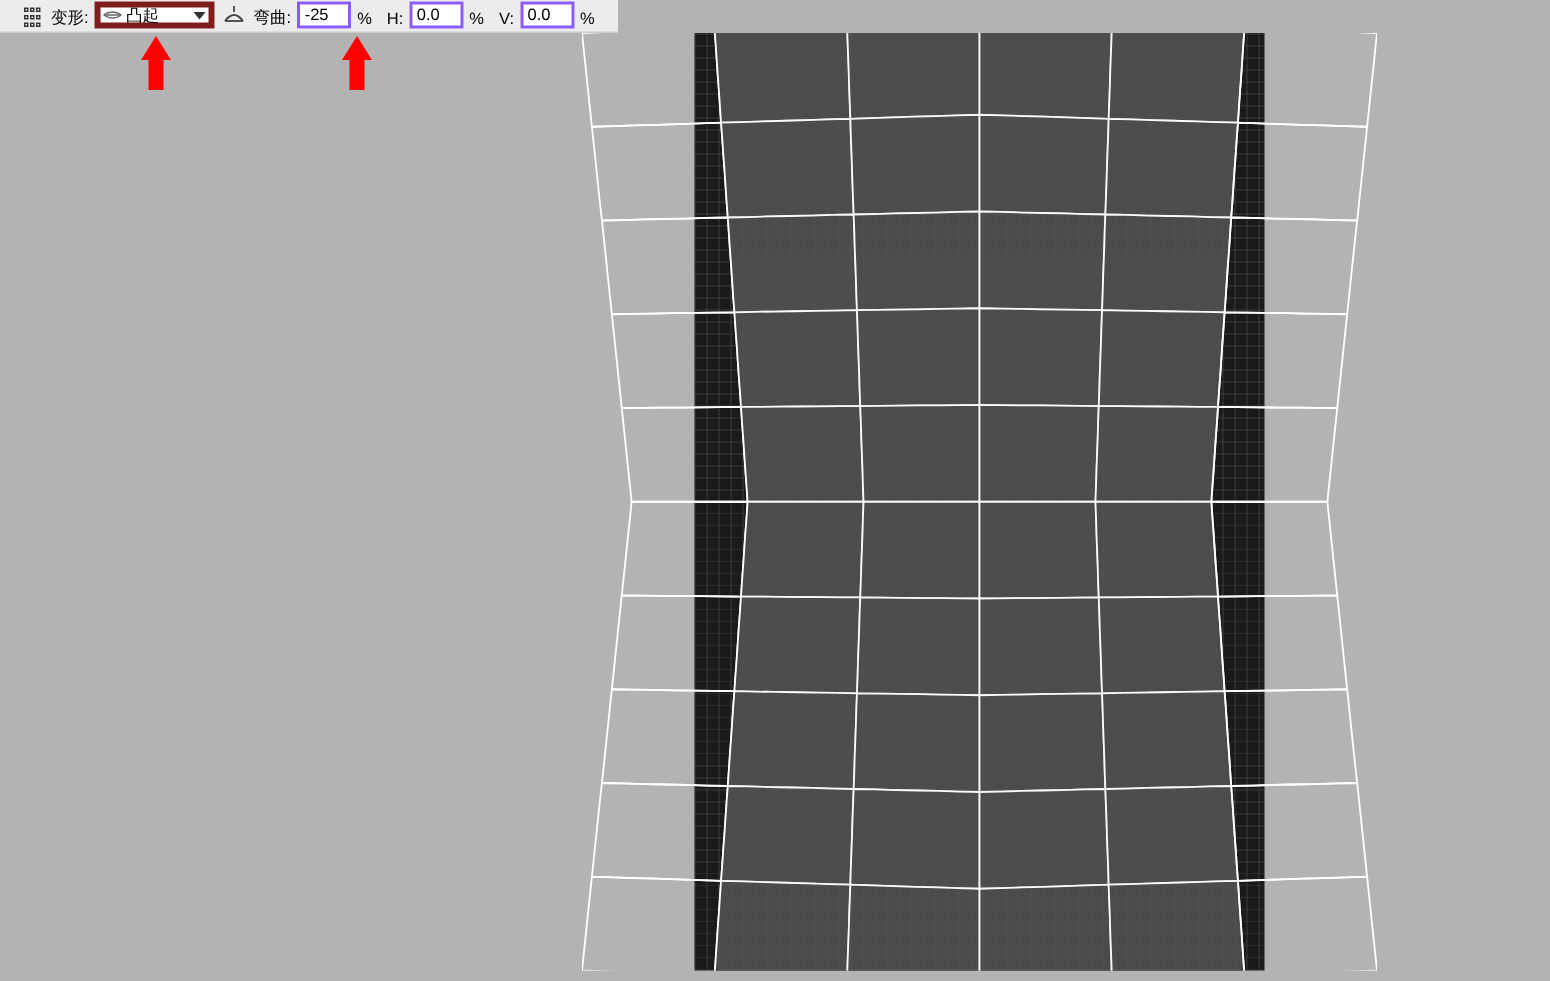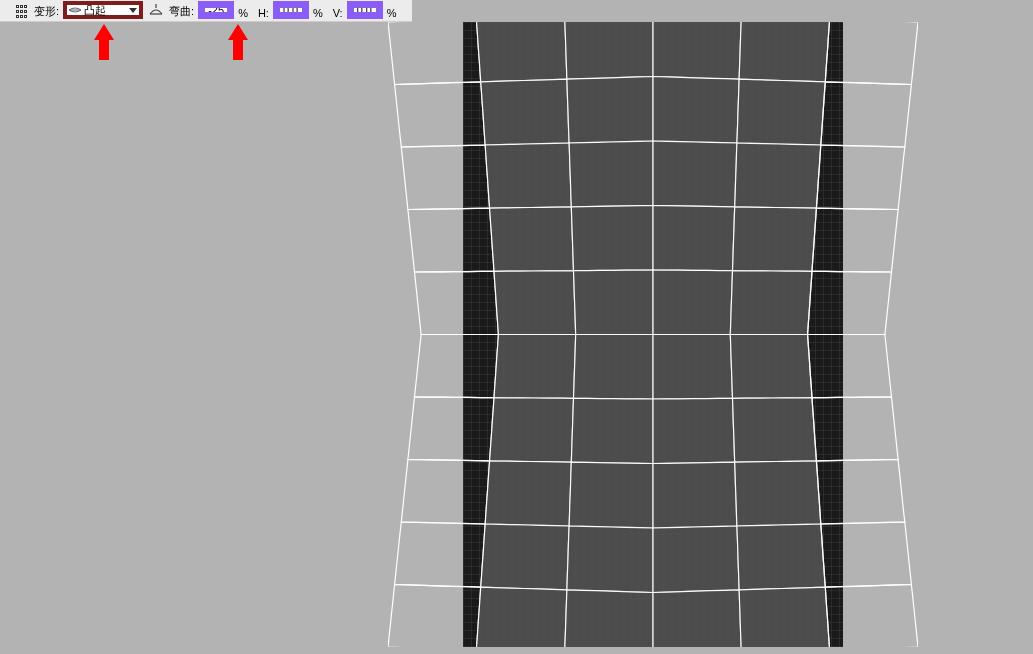--- a/index.html
+++ b/index.html
@@ -71,21 +71,21 @@
     .tool-icon {
       width: 18px;
       height: 18px;
       display: flex;
       align-items: center;
       justify-content: center;
       cursor: pointer;
     }
     .input-field {
       background: #fff;
-      border: 7px solid #8b5cf6;
+      border: 2px solid #8b5cf6;
       height: 18px;
       width: 36px;
       padding: 0 3px;
       font-size: 11px;
     }
     .arrow-annotation {
       position: absolute;
       width: 20px;
       height: 40px;
     }

